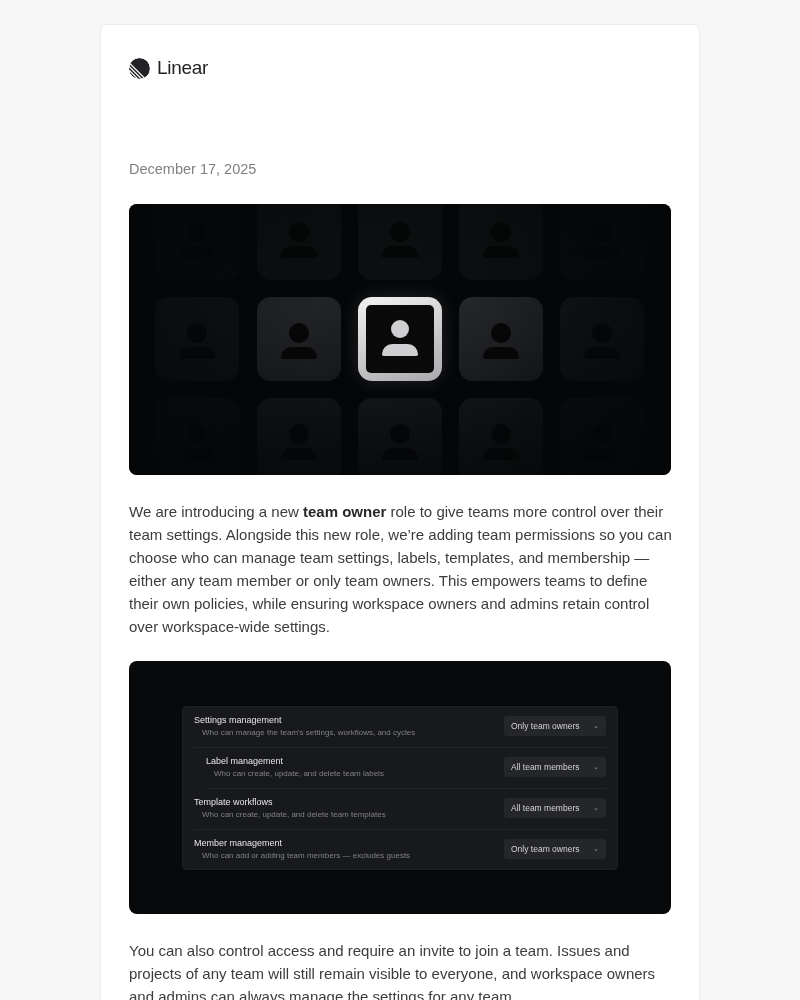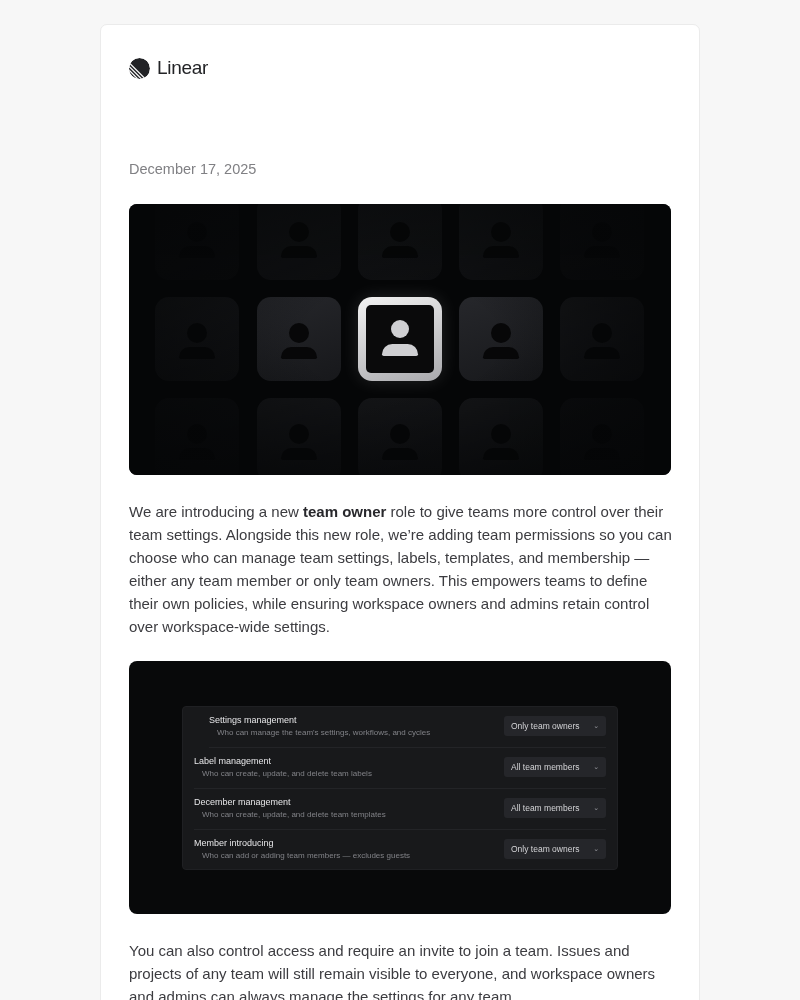--- a/index.html
+++ b/index.html
@@ -200,46 +200,46 @@
         <div class="head"></div>
         <div class="body"></div>
       </div>
     <div class="vignette"></div>
   </div>
 
   <p class="para p1"><span>We are introducing a new </span><b>team owner</b><span> role to give teams more control over their team settings. Alongside this new role, we’re adding team permissions so you can choose who can manage team settings, labels, templates, and membership — either any team member or only team owners. This empowers teams to define their own policies, while ensuring workspace owners and admins retain control over workspace-wide settings.</span></p>
 
   <div class="shot">
     <div class="panel">
-      <div class="row" style="top:0;margin-left:15px;">
+      <div class="row" style="top:0;">
         <div class="row-title">Settings management</div>
         <div class="row-desc">Who can manage the team's settings, workflows, and cycles</div>
         <div class="dropdown">
             <span>Only team owners</span>
             <span class="chev">⌄</span>
           </div>
       </div>
-      <div class="row" style="top:41px;">
+      <div class="row" style="top:41px;margin-left:12px;">
         <div class="row-title">Label management</div>
         <div class="row-desc">Who can create, update, and delete team labels</div>
         <div class="dropdown">
             <span>All team members</span>
             <span class="chev">⌄</span>
           </div>
       </div>
       <div class="row" style="top:82px;">
-        <div class="row-title">December management</div>
+        <div class="row-title">Template workflows</div>
         <div class="row-desc">Who can create, update, and delete team templates</div>
         <div class="dropdown">
             <span>All team members</span>
             <span class="chev">⌄</span>
           </div>
       </div>
       <div class="row last" style="top:123px;">
-        <div class="row-title">Member introducing</div>
+        <div class="row-title">Member management</div>
         <div class="row-desc">Who can add or adding team members — excludes guests</div>
         <div class="dropdown">
             <span>Only team owners</span>
             <span class="chev">⌄</span>
           </div>
       </div>
     </div>
   </div>
 
   <p class="para p2">You can also control access and require an invite to join a team. Issues and projects of any team will still remain visible to everyone, and workspace owners and admins can always manage the settings for any team.</p>

